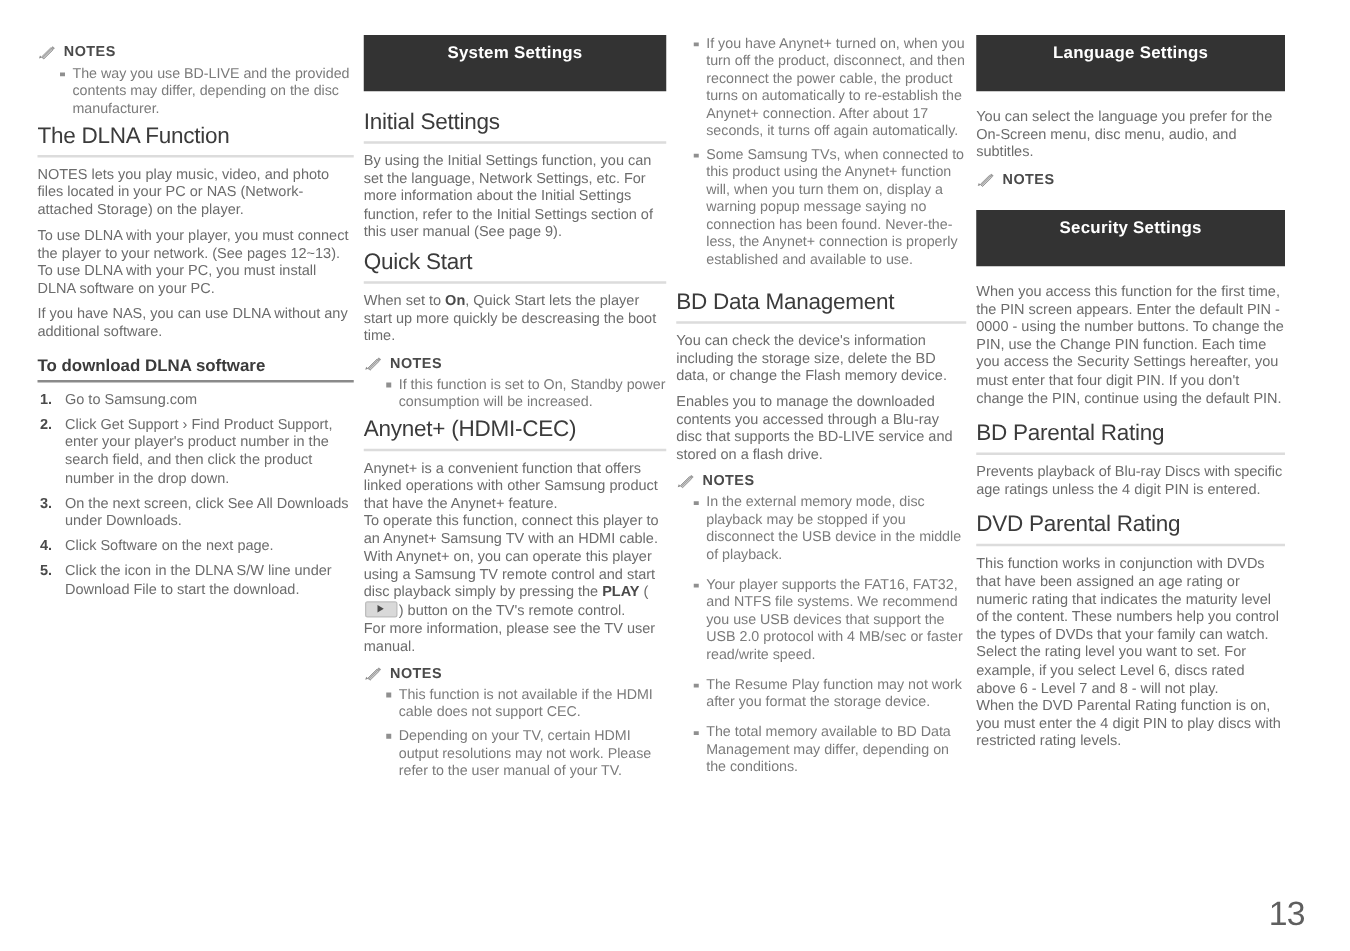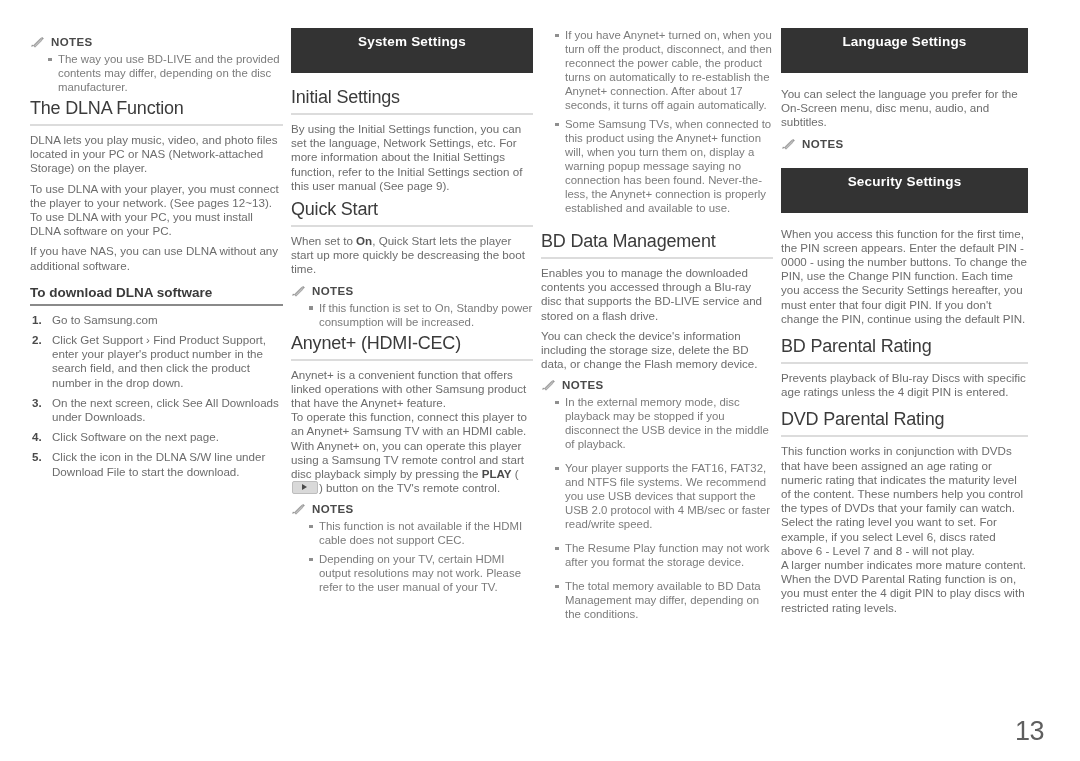--- a/index.html
+++ b/index.html
@@ -207,21 +207,21 @@
           </span>
           <span>NOTES</span>
         </div>
         <ul class="notes-list">
           <li>The way you use BD-LIVE and the provided contents may differ, depending on the disc manufacturer.</li>
         </ul>
       </div>
 
       <h2 class="head">The DLNA Function</h2>
       <div class="rule"></div>
-      <p class="body">DLNA lets you play music, video, and photo files located in your PC or NAS (Network-attached Storage) on the player.</p>
+      <p class="body">NOTES lets you play music, video, and photo files located in your PC or NAS (Network-attached Storage) on the player.</p>
       <p class="body tight">To use DLNA with your player, you must connect the player to your network. (See pages 12~13).</p>
       <p class="body">To use DLNA with your PC, you must install DLNA software on your PC.</p>
       <p class="body">If you have NAS, you can use DLNA without any additional software.</p>
 
       <h3 class="subhead">To download DLNA software</h3>
       <div class="rule"></div>
       <ol class="num-list">
         <li>Go to Samsung.com</li>
         <li>Click Get Support › Find Product Support, enter your player's product number in the search field, and then click the product number in the drop down.</li>
         <li>On the next screen, click See All Downloads under Downloads.</li>
@@ -256,20 +256,21 @@
         </div>
         <ul class="notes-list">
           <li>If this function is set to On, Standby power consumption will be increased.</li>
         </ul>
       </div>
 
       <h2 class="head">Anynet+ (HDMI-CEC)</h2>
       <div class="rule"></div>
       <p class="body tight">Anynet+ is a convenient function that offers linked operations with other Samsung product that have the Anynet+ feature.</p>
       <p class="body tight"><span>To operate this function, connect this player to an Anynet+ Samsung TV with an HDMI cable. With Anynet+ on, you can operate this player using a Samsung TV remote control and start disc playback simply by pressing the </span><b>PLAY</b><span> (</span><span class="play-key"></span><span>) button on the TV's remote control.</span></p>
+      <p class="body">For more information, please see the TV user manual.</p>
 
       <div class="notes">
         <div class="notes-title">
           <span class="pencil-icon">
             <svg viewBox="0 0 15 12" width="15" height="12" aria-hidden="true">
               <path d="M1.2 10.8 L3.6 10.0 L2.0 8.4 Z" fill="#8a8a8a"></path>
               <path d="M3.3 9.5 L10.6 2.3 L12.3 4.0 L5.0 11.2 Z" fill="#c9c9c9" stroke="#8a8a8a" stroke-width="0.7"></path>
               <path d="M10.9 2.0 L12.1 0.9 L13.9 2.6 L12.6 3.7 Z" fill="#9a9a9a"></path>
               <path d="M4.0 10.2 L11.3 3.0" stroke="#8a8a8a" stroke-width="0.6" fill="none"></path>
             </svg>
@@ -286,22 +287,22 @@
     <div class="col col-3">
       <div class="spacer-top"></div>
 
       <ul class="notes-list" style="padding-left:14px;">
         <li>If you have Anynet+ turned on, when you turn off the product, disconnect, and then reconnect the power cable, the product turns on automatically to re-establish the Anynet+ connection. After about 17 seconds, it turns off again automatically.</li>
         <li>Some Samsung TVs, when connected to this product using the Anynet+ function will, when you turn them on, display a warning popup message saying no connection has been found. Never-the-less, the Anynet+ connection is properly established and available to use.</li>
       </ul>
 
       <h2 class="head" style="margin-top:16px;">BD Data Management</h2>
       <div class="rule"></div>
+      <p class="body">You can check the device's information including the storage size, delete the BD data, or change the Flash memory device.</p>
       <p class="body">Enables you to manage the downloaded contents you accessed through a Blu-ray disc that supports the BD-LIVE service and stored on a flash drive.</p>
-      <p class="body">You can check the device's information including the storage size, delete the BD data, or change the Flash memory device.</p>
 
       <div class="notes">
         <div class="notes-title">
           <span class="pencil-icon">
             <svg viewBox="0 0 15 12" width="15" height="12" aria-hidden="true">
               <path d="M1.2 10.8 L3.6 10.0 L2.0 8.4 Z" fill="#8a8a8a"></path>
               <path d="M3.3 9.5 L10.6 2.3 L12.3 4.0 L5.0 11.2 Z" fill="#c9c9c9" stroke="#8a8a8a" stroke-width="0.7"></path>
               <path d="M10.9 2.0 L12.1 0.9 L13.9 2.6 L12.6 3.7 Z" fill="#9a9a9a"></path>
               <path d="M4.0 10.2 L11.3 3.0" stroke="#8a8a8a" stroke-width="0.6" fill="none"></path>
             </svg>
@@ -340,20 +341,19 @@
       <p class="body">When you access this function for the first time, the PIN screen appears. Enter the default PIN - 0000 - using the number buttons. To change the PIN, use the Change PIN function. Each time you access the Security Settings hereafter, you must enter that four digit PIN. If you don't change the PIN, continue using the default PIN.</p>
 
       <h2 class="head" style="margin-top:10px;">BD Parental Rating</h2>
       <div class="rule"></div>
       <p class="body">Prevents playback of Blu-ray Discs with specific age ratings unless the 4 digit PIN is entered.</p>
 
       <h2 class="head" style="margin-top:10px;">DVD Parental Rating</h2>
       <div class="rule"></div>
       <p class="body tight">This function works in conjunction with DVDs that have been assigned an age rating or numeric rating that indicates the maturity level of the content. These numbers help you control the types of DVDs that your family can watch.</p>
       <p class="body tight">Select the rating level you want to set. For example, if you select Level 6, discs rated above 6 - Level 7 and 8 - will not play.</p>
-      <p class="body tight">A larger number indicates more mature content.</p>
       <p class="body">When the DVD Parental Rating function is on, you must enter the 4 digit PIN to play discs with restricted rating levels.</p>
     </div>
 
   </div>
 
   <div class="page-number">13</div>
 </div>
 
 </body></html>

